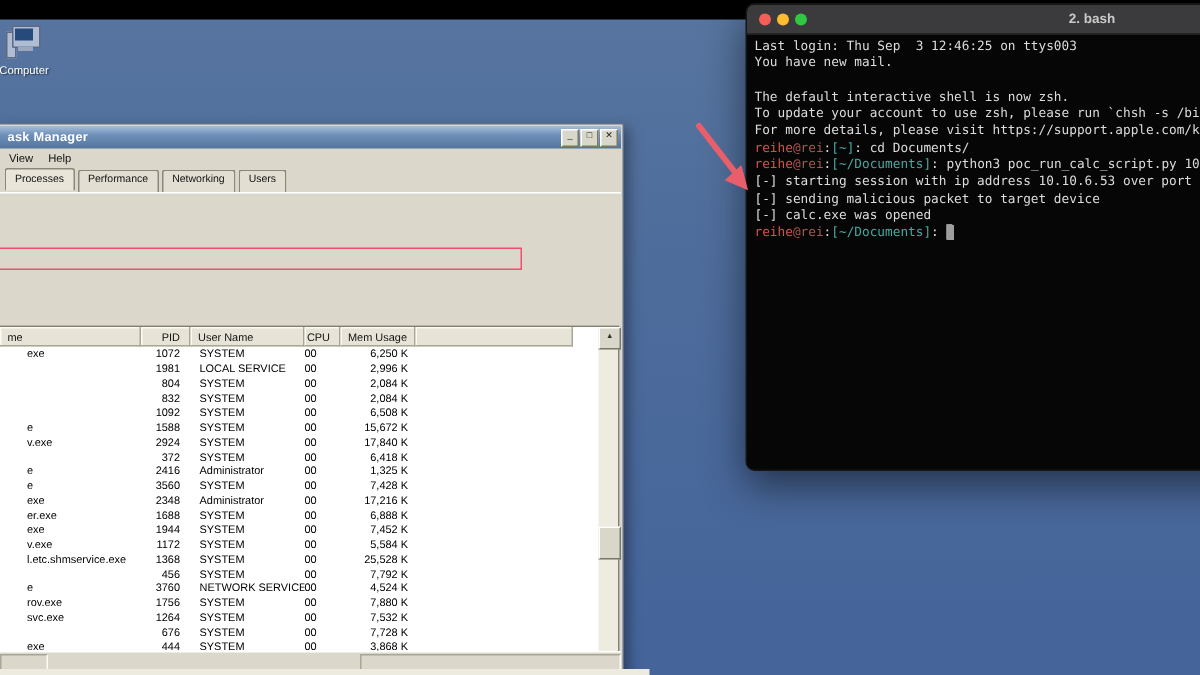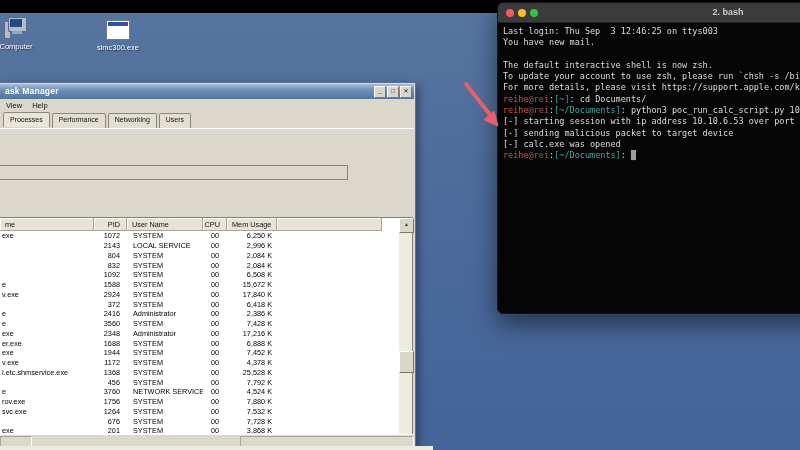--- a/index.html
+++ b/index.html
@@ -49,24 +49,24 @@
   #tm-header{position:absolute;left:0;top:0;height:13px;display:grid;
       grid-template-columns:94px 33px 76px 24px 50px 105px;font-size:7.3px;color:#111;}
   .hcell{background:#e7e4d7;border-right:1px solid #a9a695;border-bottom:1px solid #a9a695;
       box-shadow:inset 1px 1px 0 #fbfaf3;display:flex;align-items:center;overflow:hidden;white-space:nowrap;}
   .hcell.r{justify-content:flex-end;padding-right:6px;}
   .hcell.l{padding-left:5px;}
   #process-rows{position:absolute;left:0;top:13px;right:13px;}
   .prow{display:grid;grid-template-columns:94px 33px 76px 24px 50px;height:9.76px;
       font-size:7.3px;color:#000;align-items:center;white-space:nowrap;}
   .pc{overflow:hidden;}
-  .pc.name{padding-left:2px;}
+  .pc.name{padding-left:18px;}
   .pc.pid{text-align:right;padding-right:7px;}
   .pc.user{padding-left:6px;}
-  .pc.cpu{text-align:center;}
+  .pc.cpu{}
   .pc.mem{text-align:right;padding-right:5px;}
 
   
   #tm-scroll{position:absolute;right:0;top:0;width:13px;height:267px;background:#eeece0;}
   .sbtn{position:absolute;left:0;width:13px;height:13px;background:#d9d6ca;border:1px solid;
       border-color:#fff #7a7868 #7a7868 #fff;font-size:5px;line-height:11px;text-align:center;color:#333;}
   #sb-thumb{position:absolute;left:0;top:133px;width:13px;height:20px;background:#d9d6ca;border:1px solid;
       border-color:#fff #7a7868 #7a7868 #fff;}
   
   #tm-status{position:absolute;left:1px;top:351px;right:1px;height:13px;background:#dbd8cb;
@@ -108,27 +108,20 @@
 
   <div class="dicon" style="left:-12px;top:17px;">
     <div class="img icon-computer">
       <span class="tower"></span>
         <span class="mon"></span>
         <span class="scr"></span>
         <span class="base"></span>
     </div>
     <div>Computer</div>
   </div>
-  <div class="dicon" style="left:90px;top:20px;">
-    <div class="img icon-app">
-      <span class="tbar"></span>
-        <span class="dot"></span>
-    </div>
-    <div>simc300.exe</div>
-  </div>
 
   <div id="tm">
     <div id="tm-menubar">
         <span>View</span>
         <span>Help</span>
       </div>
     <div id="tm-titlebar">
       <span id="tm-title">ask Manager</span>
       <span class="winbtns">
         <span class="winbtn">_</span>
@@ -156,21 +149,21 @@
       <div id="process-rows">
           <div class="prow">
             <div class="pc name">exe</div>
             <div class="pc pid">1072</div>
             <div class="pc user">SYSTEM</div>
             <div class="pc cpu">00</div>
             <div class="pc mem">6,250 K</div>
           </div>
           <div class="prow">
             <div class="pc name"></div>
-            <div class="pc pid">2143</div>
+            <div class="pc pid">1981</div>
             <div class="pc user">LOCAL SERVICE</div>
             <div class="pc cpu">00</div>
             <div class="pc mem">2,996 K</div>
           </div>
           <div class="prow">
             <div class="pc name"></div>
             <div class="pc pid">804</div>
             <div class="pc user">SYSTEM</div>
             <div class="pc cpu">00</div>
             <div class="pc mem">2,084 K</div>
@@ -208,21 +201,21 @@
             <div class="pc pid">372</div>
             <div class="pc user">SYSTEM</div>
             <div class="pc cpu">00</div>
             <div class="pc mem">6,418 K</div>
           </div>
           <div class="prow">
             <div class="pc name">e</div>
             <div class="pc pid">2416</div>
             <div class="pc user">Administrator</div>
             <div class="pc cpu">00</div>
-            <div class="pc mem">2,386 K</div>
+            <div class="pc mem">1,325 K</div>
           </div>
           <div class="prow">
             <div class="pc name">e</div>
             <div class="pc pid">3560</div>
             <div class="pc user">SYSTEM</div>
             <div class="pc cpu">00</div>
             <div class="pc mem">7,428 K</div>
           </div>
           <div class="prow">
             <div class="pc name">exe</div>
@@ -243,21 +236,21 @@
             <div class="pc pid">1944</div>
             <div class="pc user">SYSTEM</div>
             <div class="pc cpu">00</div>
             <div class="pc mem">7,452 K</div>
           </div>
           <div class="prow">
             <div class="pc name">v.exe</div>
             <div class="pc pid">1172</div>
             <div class="pc user">SYSTEM</div>
             <div class="pc cpu">00</div>
-            <div class="pc mem">4,378 K</div>
+            <div class="pc mem">5,584 K</div>
           </div>
           <div class="prow">
             <div class="pc name">l.etc.shmservice.exe</div>
             <div class="pc pid">1368</div>
             <div class="pc user">SYSTEM</div>
             <div class="pc cpu">00</div>
             <div class="pc mem">25,528 K</div>
           </div>
           <div class="prow">
             <div class="pc name"></div>
@@ -289,21 +282,21 @@
           </div>
           <div class="prow">
             <div class="pc name"></div>
             <div class="pc pid">676</div>
             <div class="pc user">SYSTEM</div>
             <div class="pc cpu">00</div>
             <div class="pc mem">7,728 K</div>
           </div>
           <div class="prow">
             <div class="pc name">exe</div>
-            <div class="pc pid">201</div>
+            <div class="pc pid">444</div>
             <div class="pc user">SYSTEM</div>
             <div class="pc cpu">00</div>
             <div class="pc mem">3,868 K</div>
           </div>
           <div class="prow">
             <div class="pc name">xe</div>
             <div class="pc pid">1224</div>
             <div class="pc user">SYSTEM</div>
             <div class="pc cpu">00</div>
             <div class="pc mem">4,476 K</div>

